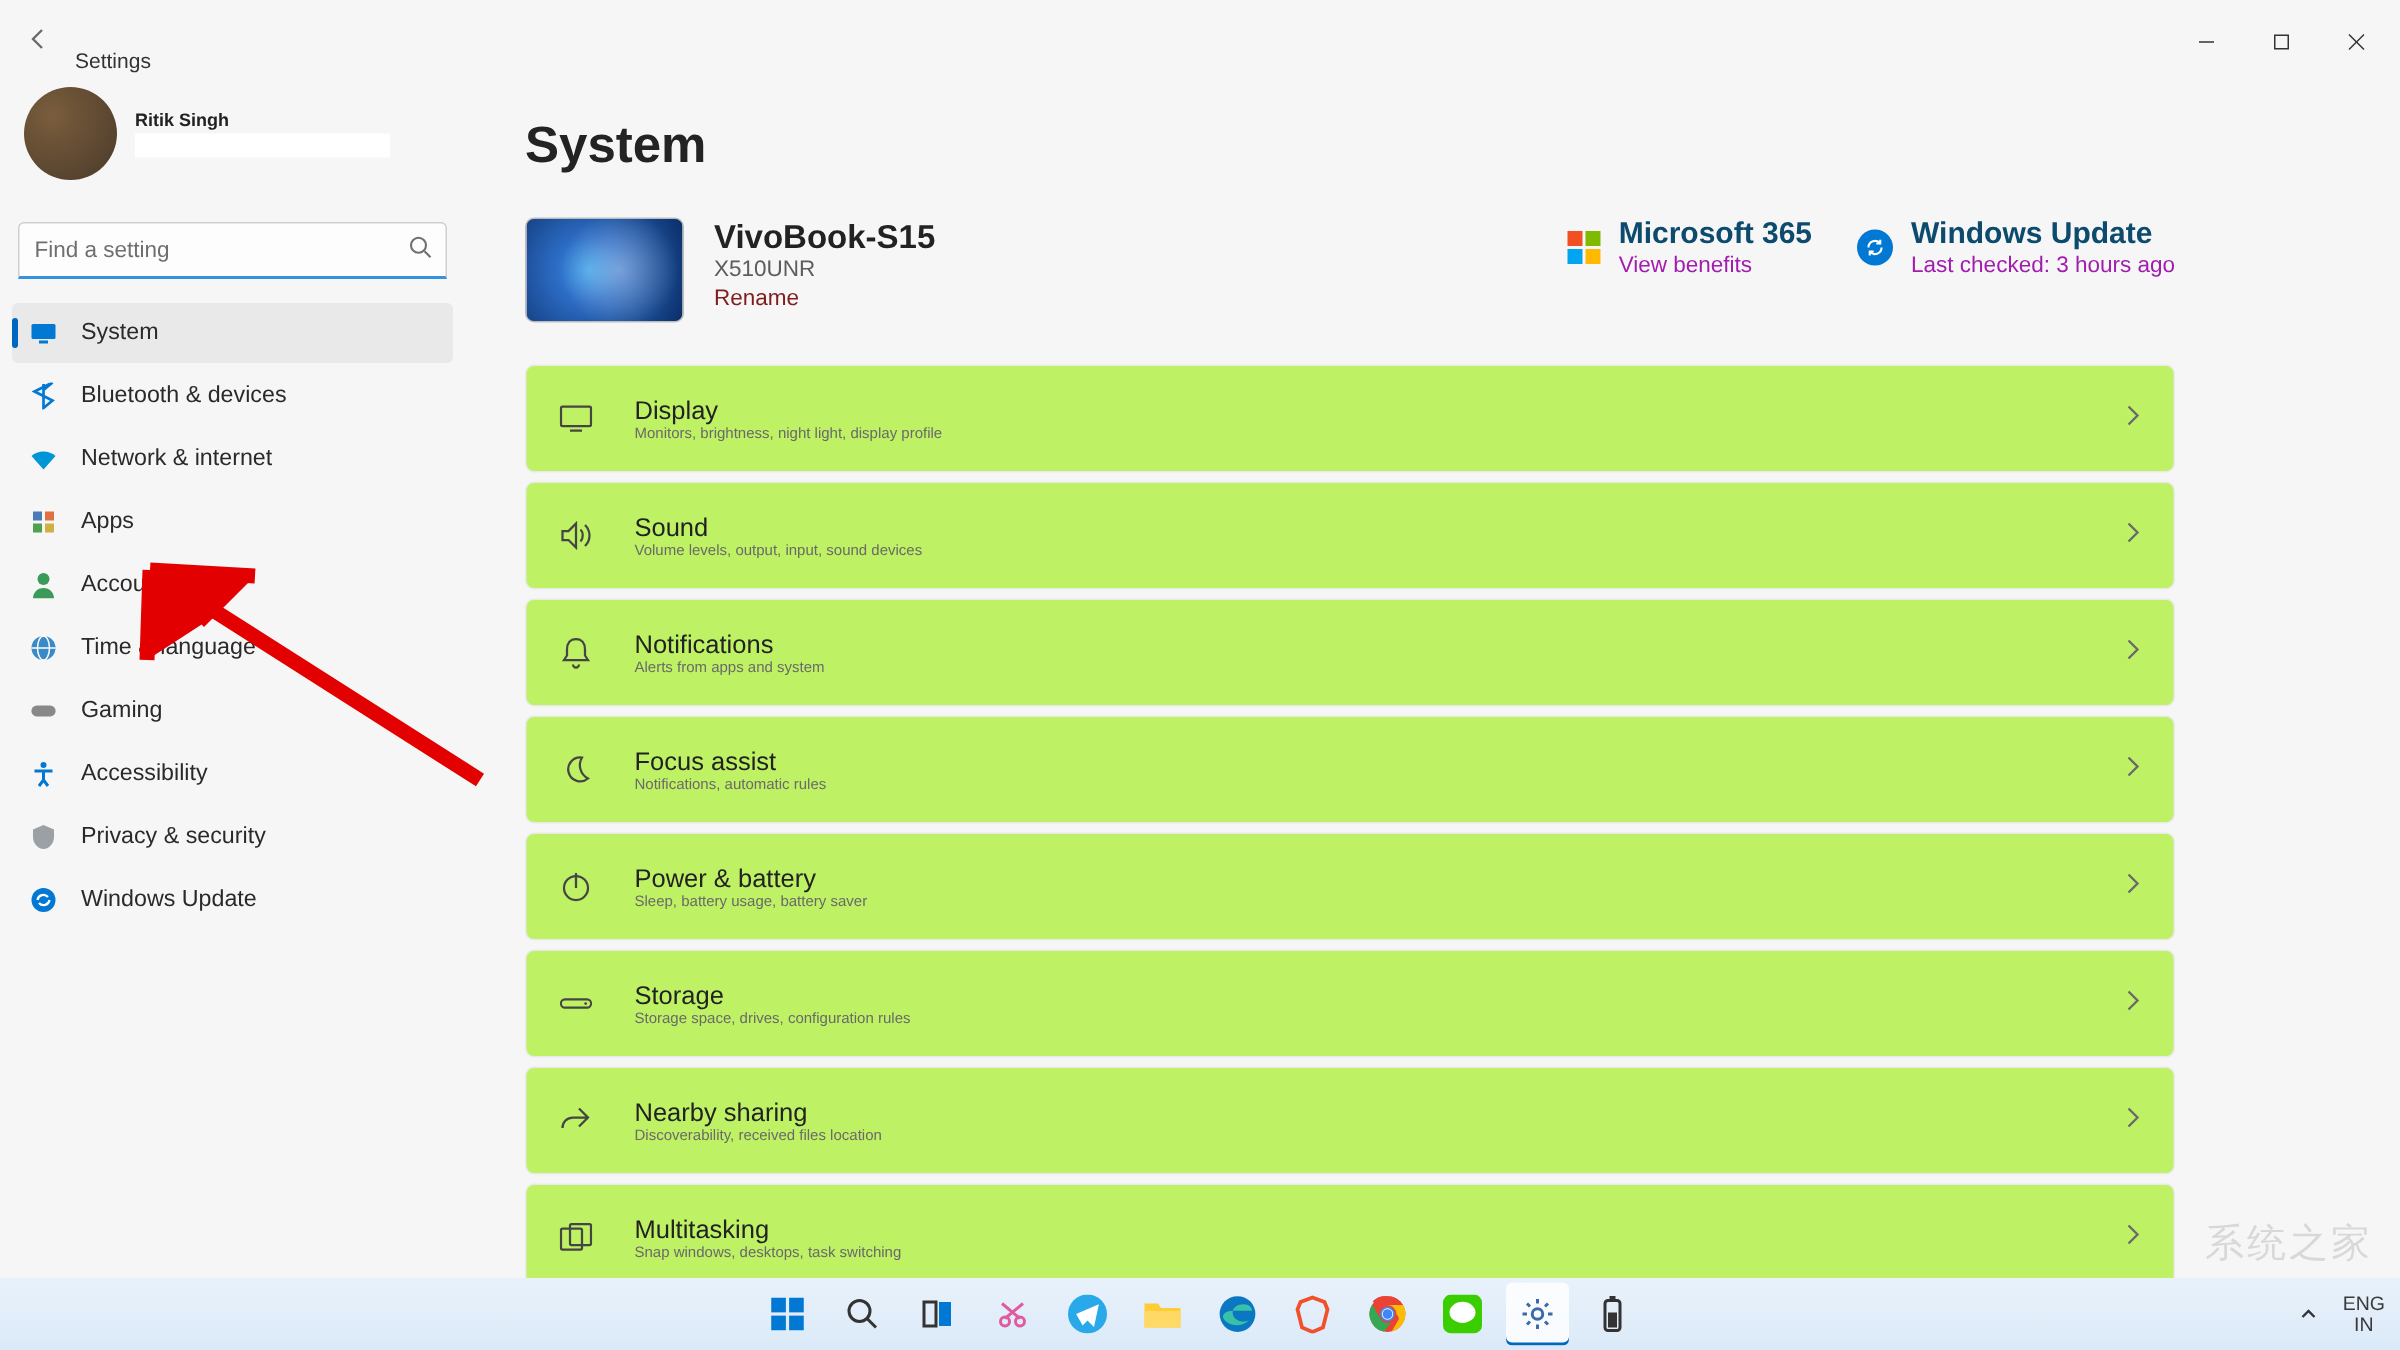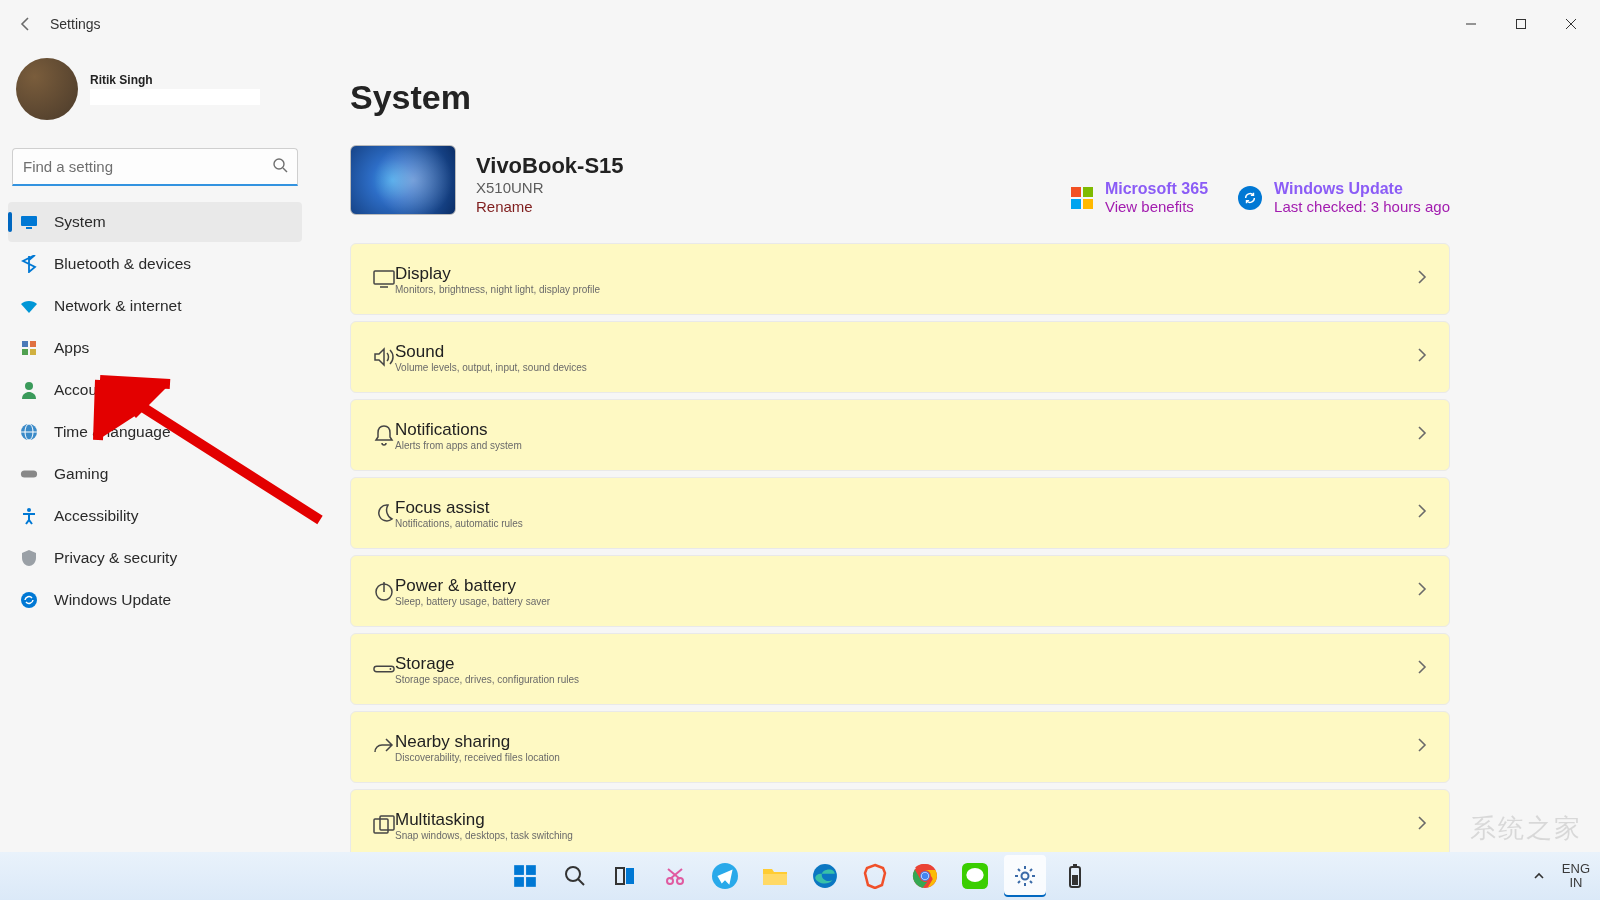--- a/index.html
+++ b/index.html
@@ -1,19 +1,19 @@
 <!DOCTYPE html>
 <html><head>
 <meta charset="utf-8">
 <style>
   * { margin: 0; padding: 0; box-sizing: border-box; font-family: "Segoe UI", sans-serif; }
   body { width: 1600px; height: 900px; background: #f6f6f6; overflow: hidden; position: relative; }
 
   
-  .titlebar { height: 48px; display: flex; align-items: center; padding: 0 4px; }
+  .titlebar { height: 48px; display: flex; align-items: flex-end; padding: 0 4px; }
   .back-btn { width: 44px; height: 44px; display:flex; align-items:center; justify-content:center; color:#6b6b6b; }
   .title { font-size: 14px; color:#333; margin-left: 2px; }
   .win-controls { margin-left:auto; display:flex; }
   .win-btn { width:50px; height:40px; display:flex; align-items:center; justify-content:center; color:#333; }
   .win-btn svg { width:12px; height:12px; }
 
   .app { display:flex; height: calc(100% - 48px - 48px); }
 
   
   .sidebar { width: 310px; padding: 4px 8px 0 8px; }
@@ -30,37 +30,37 @@
   .nav { display:flex; flex-direction:column; gap:2px; }
   .nav-item { display:flex; align-items:center; gap:16px; height:40px; padding:0 12px; border-radius:4px; font-size:15.5px; color:#2a2a2a; position:relative; }
   .nav-item.active { background:#e9e9e9; }
   .nav-item.active::before { content:""; position:absolute; left:0; top:10px; bottom:10px; width:3.5px; background:#0067c0; border-radius:2px; }
   .nav-icon { width:18px; display:flex; justify-content:center; }
 
   
   .main { flex:1; padding: 30px 150px 0 40px; }
   .page-title { font-size:34px; font-weight:600; color:#232323; margin-bottom: 28px; }
 
-  .header-row { display:flex; align-items:flex-end; gap:20px; margin-bottom: 28px;}
+  .header-row { display:flex; align-items:flex-start; gap:20px; margin-bottom: 28px;}
   .device-thumb { width:106px; height:70px; border-radius:6px; border:1px solid #bbb; background: radial-gradient(circle at 40% 50%, #3ea1e8 0%, #2d6dc6 30%, #0a2d66 100%); position:relative; overflow:hidden; }
   .device-thumb::after{ content:""; position:absolute; inset:0; background: radial-gradient(circle at 60% 50%, rgba(255,255,255,.35), transparent 55%); }
   .device-name { font-size:22px; font-weight:600; color:#222; }
   .device-model { font-size:15px; color:#5d5d5d; }
   .rename { color:#7f1d1d; font-size:15px; margin-top:2px; }
 
   .status-blocks { margin-left:auto; display:flex; gap:30px; }
   .status { display:flex; gap:12px; align-items:center; }
-  .status-title { font-weight:600; font-size:16px; color:#8b5cf6; }
+  .status-title { font-weight:600; font-size:20px; color:#0c4a6e; }
   .status-sub { font-size:15px; color:#a21caf; }
   .ms365 { width:22px; height:22px; display:grid; grid-template-columns:1fr 1fr; grid-template-rows:1fr 1fr; gap:2px;}
   .ms365 span:nth-child(1){background:#f25022} .ms365 span:nth-child(2){background:#7fba00} .ms365 span:nth-child(3){background:#00a4ef} .ms365 span:nth-child(4){background:#ffb900}
   .upd-icon { width:24px; height:24px; border-radius:50%; background:#0078d4; display:flex; align-items:center; justify-content:center; color:#fff; }
 
   .cards { display:flex; flex-direction:column; gap:6px; }
-  .card { background:#fef9c3; border:1px solid #e9e9e9; border-radius:6px; height:72px; display:flex; align-items:center; padding:0 22px; }
+  .card { background:#bef264; border:1px solid #e9e9e9; border-radius:6px; height:72px; display:flex; align-items:center; padding:0 22px; gap:28px; }
   .card-icon { width:22px; color:#454545; display:flex; justify-content:center; }
   .card-text .ct-title { font-size:17px; color:#222; }
   .card-text .ct-sub { font-size:10px; color:#6a6a6a; }
   .chevron { margin-left:auto; color:#6a6a6a; }
 
   
   .taskbar { position:absolute; left:0; right:0; bottom:0; height:48px; background: linear-gradient(#e9f2fb,#dbe9f8); display:flex; align-items:center; justify-content:center; }
   .task-icons { display:flex; gap:8px; }
   .ticon { width:42px; height:42px; display:flex; align-items:center; justify-content:center; border-radius:4px; }
   .ticon.active { background:rgba(255,255,255,.8); box-shadow: inset 0 -2px 0 #0067c0; }

